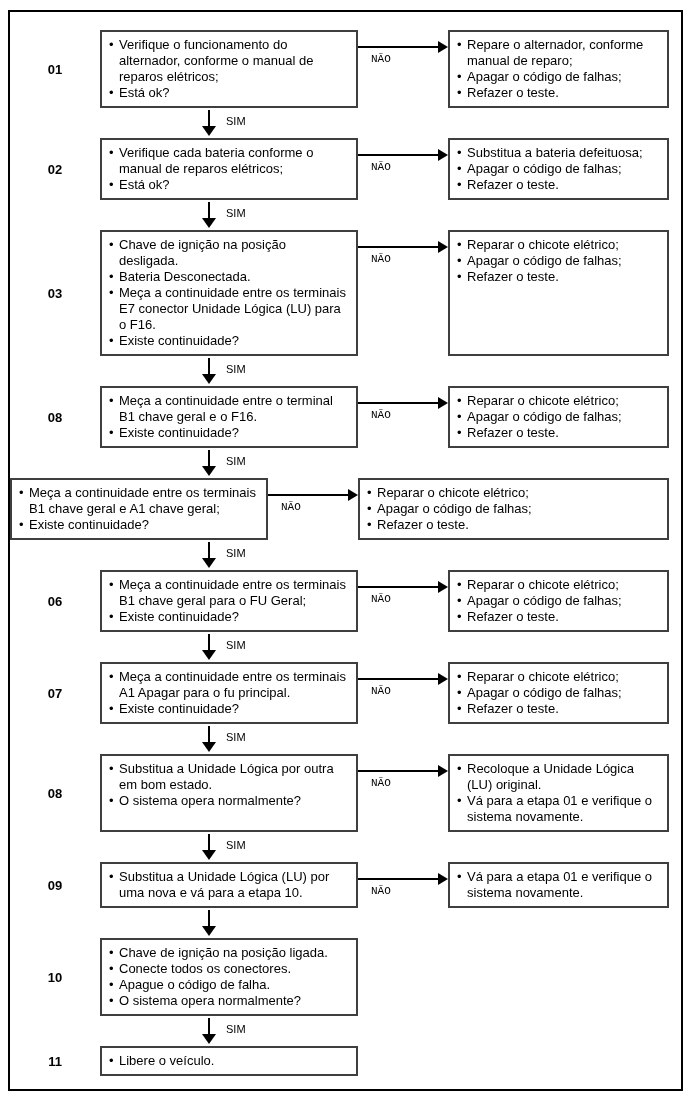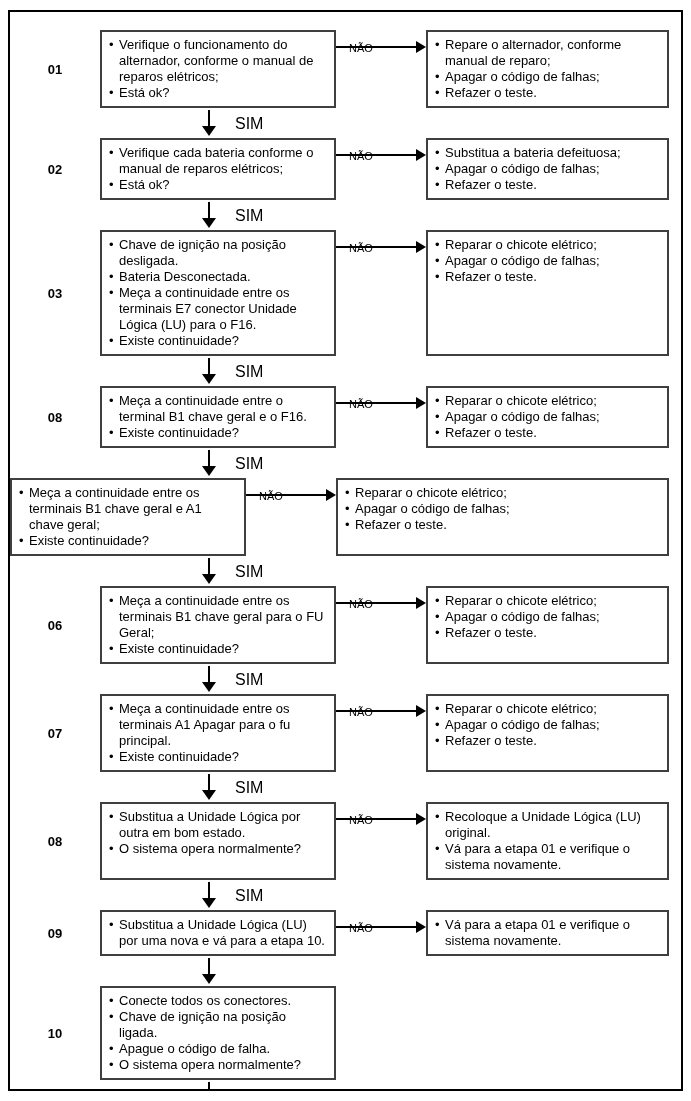--- a/index.html
+++ b/index.html
@@ -15,44 +15,44 @@
 
   .step-row { display:flex; align-items:stretch; }
   .num-cell {
     width:90px; display:flex; align-items:center; justify-content:center;
     font-weight:bold; font-size:13px;
   }
   .box {
     border:2px solid #3f3f3f; background:#fff; box-sizing:border-box;
     padding:5px 8px 5px 6px;
   }
-  .left-box { width:236px; }
+  .left-box { width:258px; }
   .mid-cell { width:90px; position:relative; }
   .right-box { flex:1; margin-right:12px; }
 
   ul.bullets { margin:0; padding:0; list-style:none; font-size:13px; line-height:16px; }
   ul.bullets li { padding-left:11px; position:relative; }
   ul.bullets li::before { content:"\2022"; position:absolute; left:1px; }
 
   
   .h-line { position:absolute; left:0; top:16px; width:calc(100% - 9px); height:2px; background:#000; }
   .h-head {
     position:absolute; right:0; top:11px; width:0; height:0;
     border-left:10px solid #000; border-top:6px solid transparent; border-bottom:6px solid transparent;
   }
-  .h-label { position:absolute; left:13px; top:12px; font-size:11px; }
+  .h-label { position:absolute; left:13px; top:23px; font-size:11px;font-family:Liberation Mono, monospace; }
 
   
   .connector { position:relative; height:30px; }
   .v-line { position:absolute; left:198px; top:2px; width:2px; height:16px; background:#000; }
   .v-head {
     position:absolute; left:192px; top:18px; width:0; height:0;
     border-top:10px solid #000; border-left:7px solid transparent; border-right:7px solid transparent;
   }
-  .v-label { position:absolute; left:225px; top:7px; font-size:16px; }
+  .v-label { position:absolute; left:216px; top:7px; font-size:11px; }
 
   .hidden-cell { visibility:hidden; }
 </style>
 </head>
 <body>
 
 <div class="frame">
   <div class="flow">
   <div class="step-row">
     <div class="num-cell">01</div>
@@ -310,22 +310,22 @@
     <div class="v-line"></div>
     <div class="v-head"></div>
     <div class="v-label"></div>
   </div>
 
   <div class="step-row">
     <div class="num-cell">10</div>
     <div class="box left-box">
       <ul class="bullets">
 
-      <li>Conecte todos os conectores.</li>
-            <li>Chave de ignição na posição ligada.</li>
+      <li>Chave de ignição na posição ligada.</li>
+            <li>Conecte todos os conectores.</li>
             <li>Apague o código de falha.</li>
             <li>O sistema opera normalmente?</li>
           </ul>
     </div>
     <div class="mid-cell hidden-cell">
       
       
       
     </div>
     <div class="box right-box hidden-cell">

